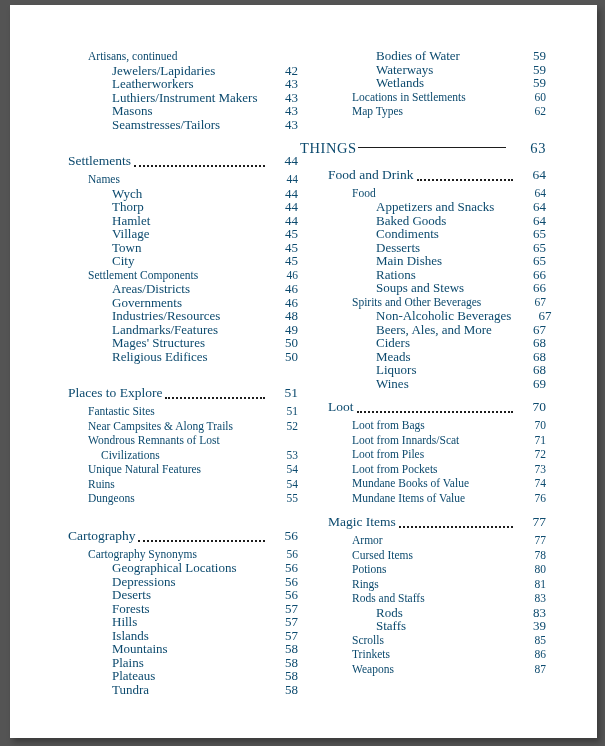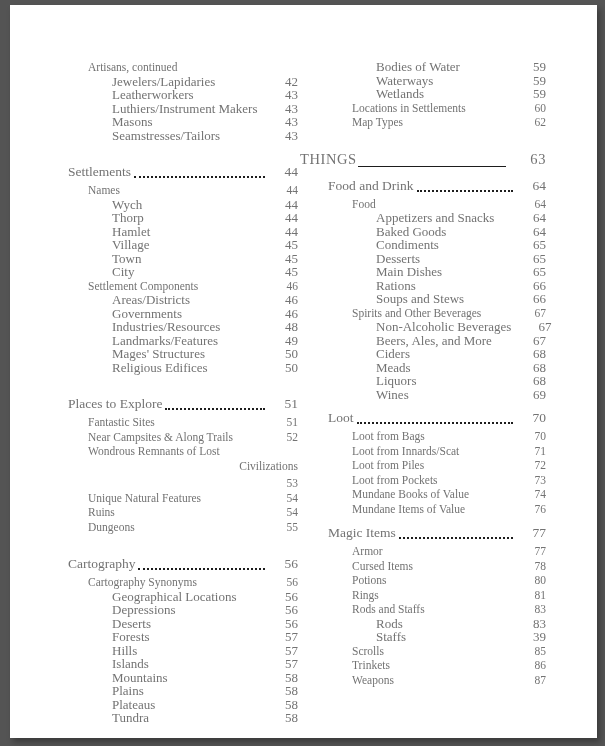--- a/index.html
+++ b/index.html
@@ -22,22 +22,22 @@
     position: absolute;
     left: 10px;
     top: 5px;
     width: 587px;
     height: 733px;
     background: #ffffff;
     box-shadow: 3px 4px 6px rgba(0,0,0,0.30);
   }
   .col {
     position: absolute;
-    top: 55px;
-    color: #737373;
+    top: 44px;
+    color: #0c4a6e;
   }
   .colL { left: 58px;  width: 230px; }
   .colR { left: 290px; width: 246px; }
 
   .row {
     display: flex;
     align-items: flex-end;
   }
   .lbl { white-space: nowrap; }
   .leader {
@@ -57,23 +57,23 @@
   
   .lv0 { font-size: 14.5px; line-height: 19px; margin-top: 20px; margin-bottom: 5px; letter-spacing: 0.6px; }
   .lv1 { font-size: 13.5px; line-height: 19px; margin-top: 7px;  margin-bottom: 2px; }
   .lv2 { font-size: 11.5px; line-height: 14.5px; }
   .lv3 { font-size: 13px; line-height: 13.5px; }
 
   
   .colL .lv1 { padding-left: 0; margin-top: 20px; }
   .colL .lv2 { padding-left: 20px; }
   .colL .lv3 { padding-left: 44px; align-items: center; }
-  .colL .lv2.wrap2 { padding-left: 33px; flex-direction: column; }
-
-  .colR .lv0 { padding-left: 0; }
+  .colL .lv2.wrap2 { padding-left: 33px; }
+
+  .colR .lv0 { padding-left: 0; align-items: center; }
   .colR .lv1 { padding-left: 28px; align-items: flex-end; }
   .colR .lv2 { padding-left: 52px; }
   .colR .lv3 { padding-left: 76px; }
 </style>
 </head>
 <body>
 
 <div class="frame">
   <div class="doc-page">
     <div class="col colL">

